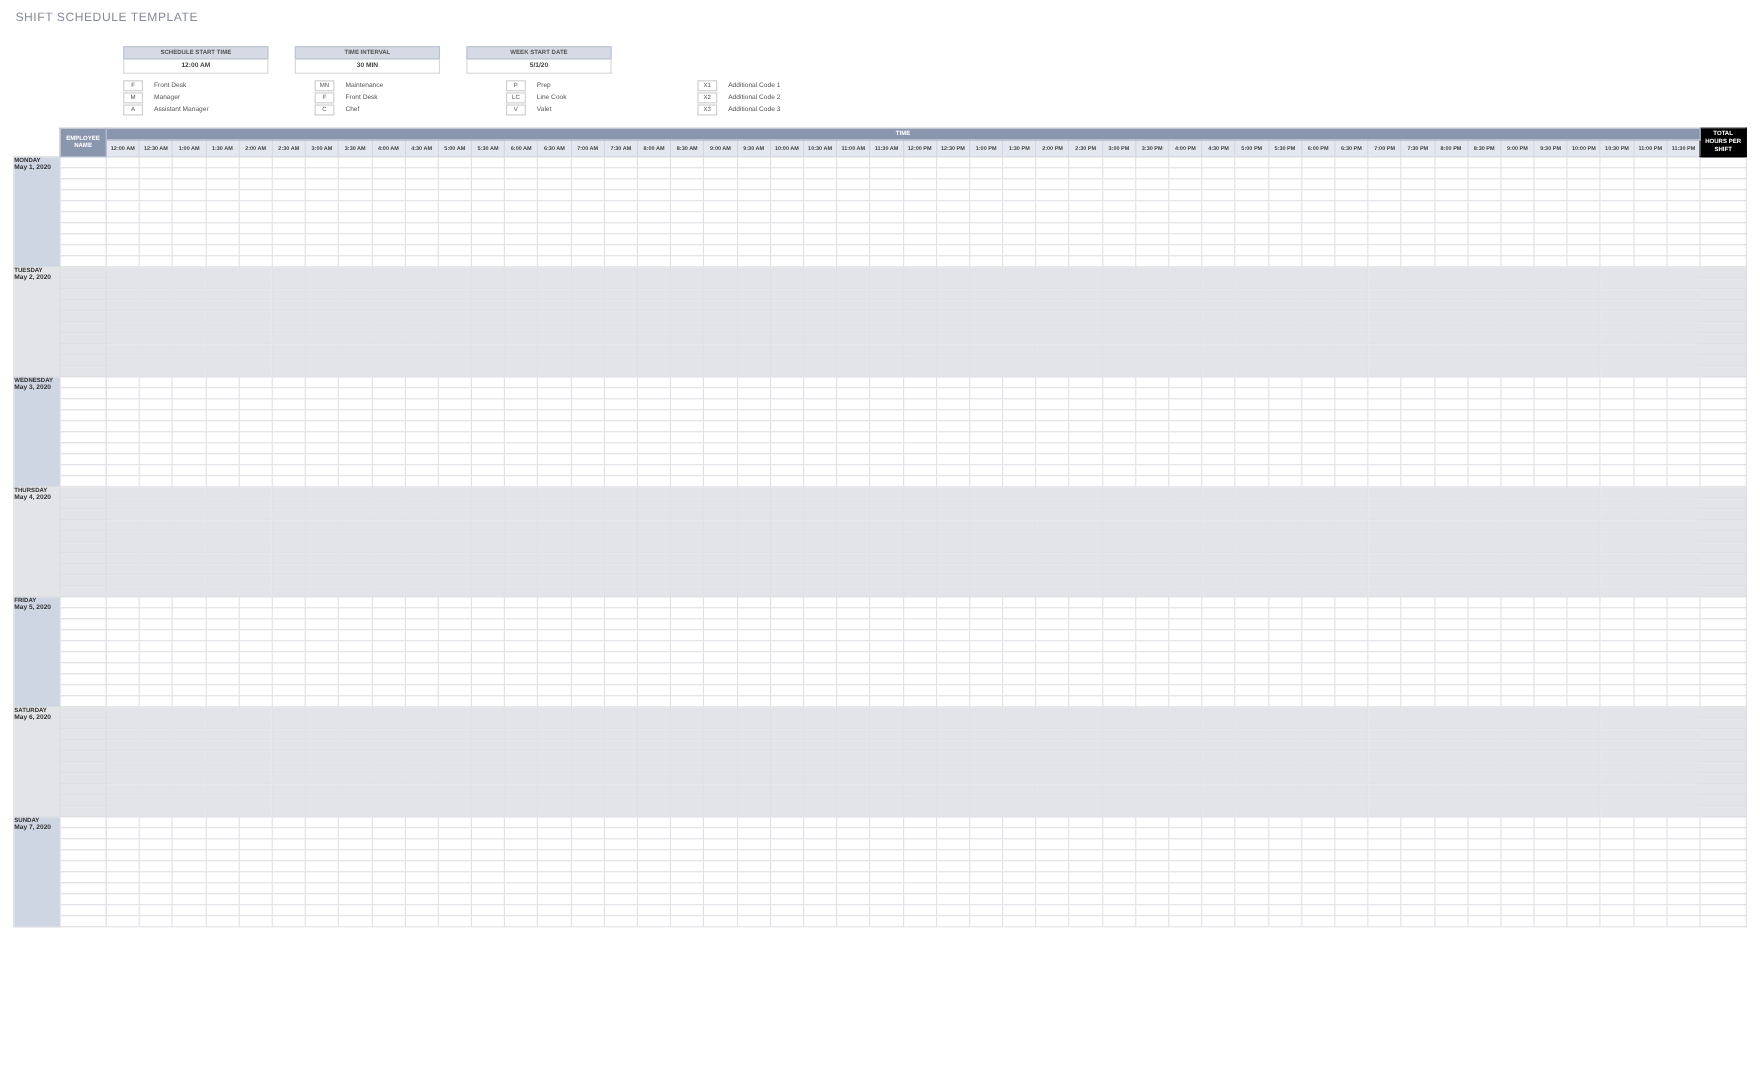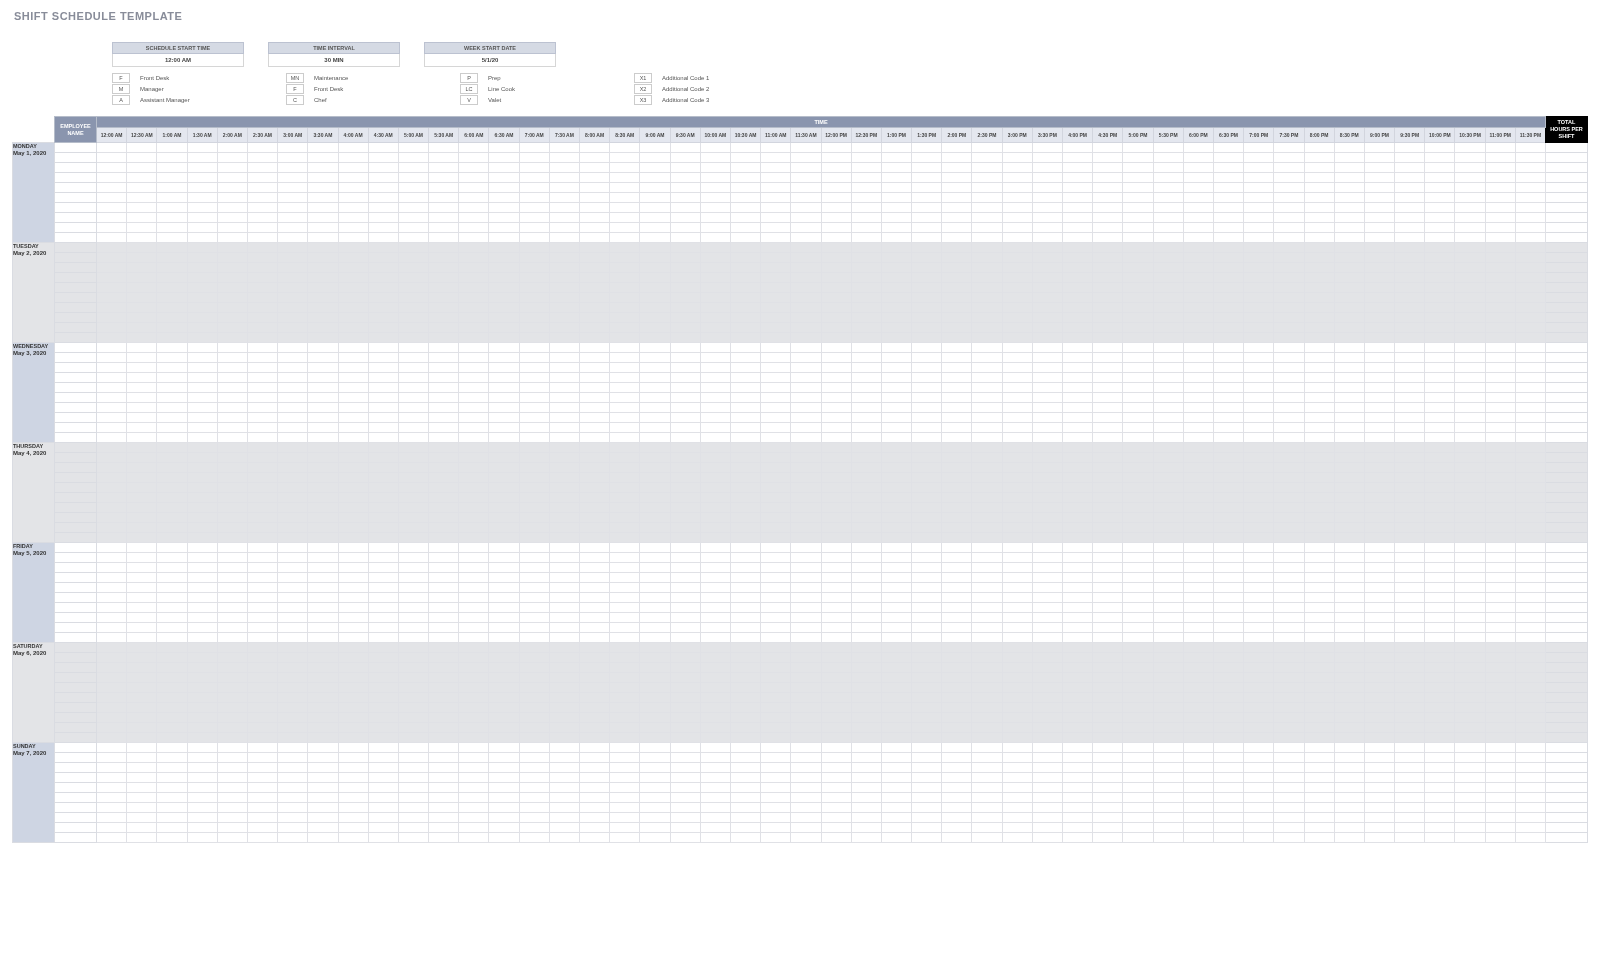--- a/index.html
+++ b/index.html
@@ -6,21 +6,21 @@
   body {
     margin: 0;
     padding: 8px 12px;
     font-family: Arial, Helvetica, sans-serif;
     font-size: 6px;
     color: #333;
     background: #fff;
   }
   .page-title {
     font-size: 11px;
-    font-weight: bold;
+    font-weight: normal;
     color: #888c99;
     letter-spacing: 0.5px;
     margin: 2px 0 20px 2px;
   }
   .config-area {
     margin-left: 100px;
     margin-bottom: 10px;
   }
   .config-row1 {
     display: flex;

